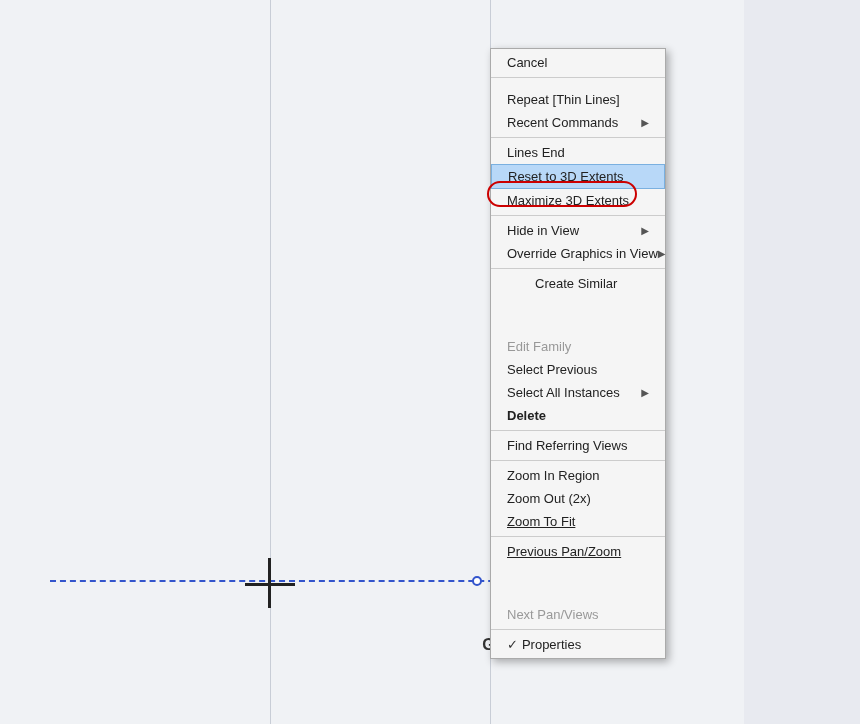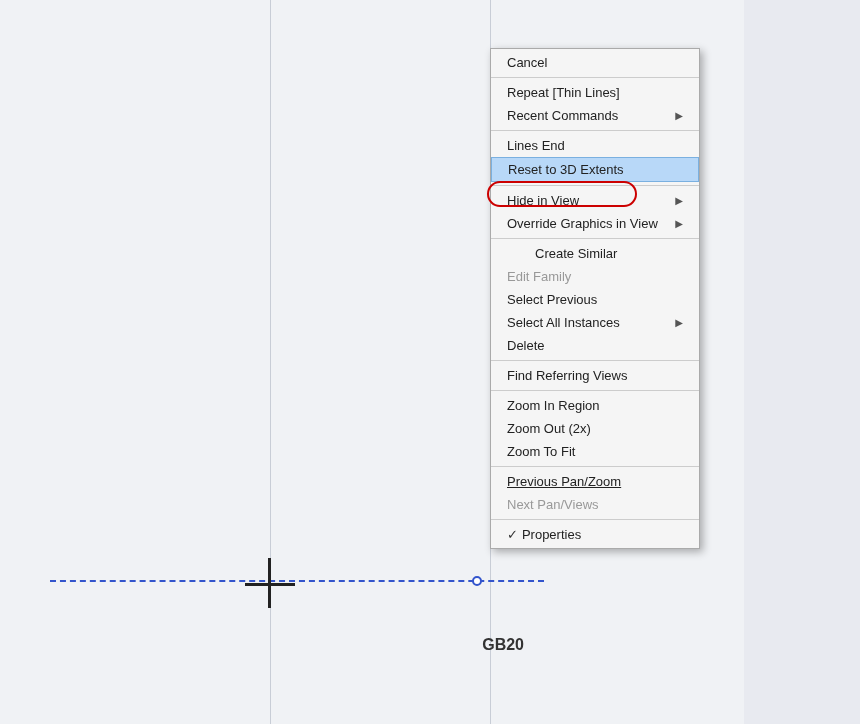--- a/index.html
+++ b/index.html
@@ -89,21 +89,21 @@
       font-size: 16px;
       font-weight: bold;
       color: #333;
     }
 
     
     .context-menu {
       position: absolute;
       top: 48px;
       left: 490px;
-      width: 210px;
+      width: 176px;
       background: #f5f5f5;
       border: 1px solid #aaa;
       box-shadow: 3px 3px 8px rgba(0,0,0,0.3);
       z-index: 100;
       padding: 2px 0;
     }
 
     .menu-item {
       padding: 4px 16px;
       cursor: pointer;
@@ -111,20 +111,21 @@
       color: #222;
       display: flex;
       align-items: center;
       justify-content: space-between;
       position: relative;
     }
 
     .menu-item.disabled {
       color: #999;
       cursor: default;
+      margin-top: 40px;
     }
 
     .menu-item.highlighted {
       background: #b8d8f8;
       border: 1px solid #7ab0e0;
     }
 
     .menu-separator {
       height: 1px;
       background: #ccc;
@@ -170,41 +171,46 @@
 </div>
 
 <div class="context-menu" id="context-menu">
 <div class="menu-item">
       <span style="display: flex; align-items: center;">
         <span>Cancel</span>
       </span>
     </div>
     <div class="menu-separator"></div>
     <div class="menu-item">
-      <span style="display: flex; align-items: center;">
+      <span style="display: flex; align-items: center; margin-top: 7px;">
         <span>Repeat [Thin Lines]</span>
       </span>
     </div>
     <div class="menu-item">
       <span style="display: flex; align-items: center;">
         <span>Recent Commands</span>
       </span>
       <span class="arrow">▶</span>
     </div>
     <div class="menu-separator"></div>
     <div class="menu-item">
       <span style="display: flex; align-items: center;">
         <span>Lines End</span>
       </span>
     </div>
     <div class="menu-item highlighted">
       <span style="display: flex; ">
         <span>Reset to 3D Extents</span>
       </span>
     </div>
+    <div class="menu-item">
+      <span style="display: flex; align-items: center;">
+        <span>Maximize 3D Extents</span>
+      </span>
+    </div>
     <div class="menu-separator"></div>
     <div class="menu-item">
       <span style="display: flex; align-items: center;">
         <span>Hide in View</span>
       </span>
       <span class="arrow">▶</span>
     </div>
     <div class="menu-item">
       <span style="display: flex; ">
         <span>Override Graphics in View</span>
@@ -227,21 +233,21 @@
         <span>Select Previous</span>
       </span>
     </div>
     <div class="menu-item">
       <span style="display: flex; align-items: center; justify-content: flex-end;">
         <span>Select All Instances</span>
       </span>
       <span class="arrow">▶</span>
     </div>
     <div class="menu-item">
-      <span style="display: flex; align-items: center;">
+      <span style="display: flex; align-items: center; font-weight: bold;">
         <span>Delete</span>
       </span>
     </div>
     <div class="menu-separator"></div>
     <div class="menu-item">
       <span style="display: flex; align-items: flex-end;">
         <span>Find Referring Views</span>
       </span>
     </div>
     <div class="menu-separator"></div>
@@ -249,21 +255,21 @@
       <span style="display: flex; align-items: center;">
         <span>Zoom In Region</span>
       </span>
     </div>
     <div class="menu-item">
       <span style="display: flex; align-items: center;">
         <span>Zoom Out (2x)</span>
       </span>
     </div>
     <div class="menu-item">
-      <span style="display: flex; align-items: center;">
+      <span style="display: flex; align-items: center; text-decoration: underline;">
         <span>Zoom To Fit</span>
       </span>
     </div>
     <div class="menu-separator"></div>
     <div class="menu-item">
       <span style="display: flex; align-items: flex-end; text-decoration: underline;">
         <span>Previous Pan/Zoom</span>
       </span>
     </div>
     <div class="menu-item disabled">

